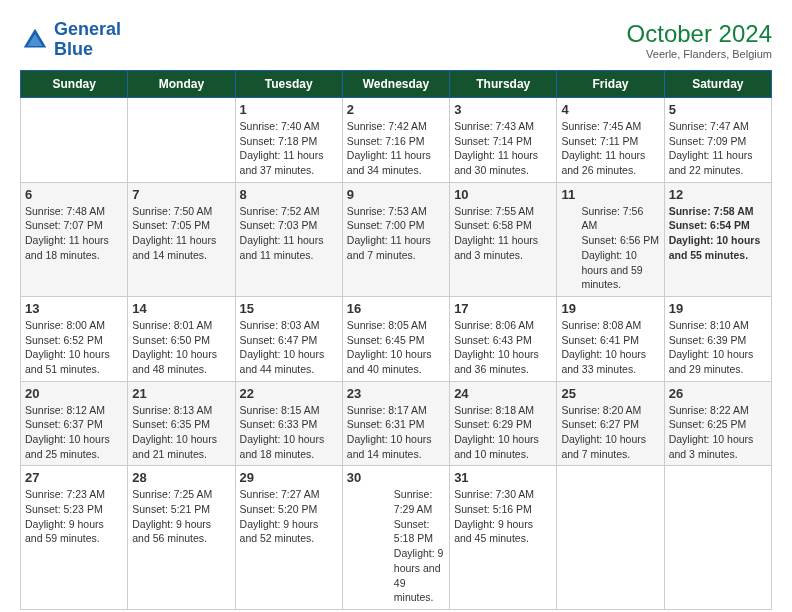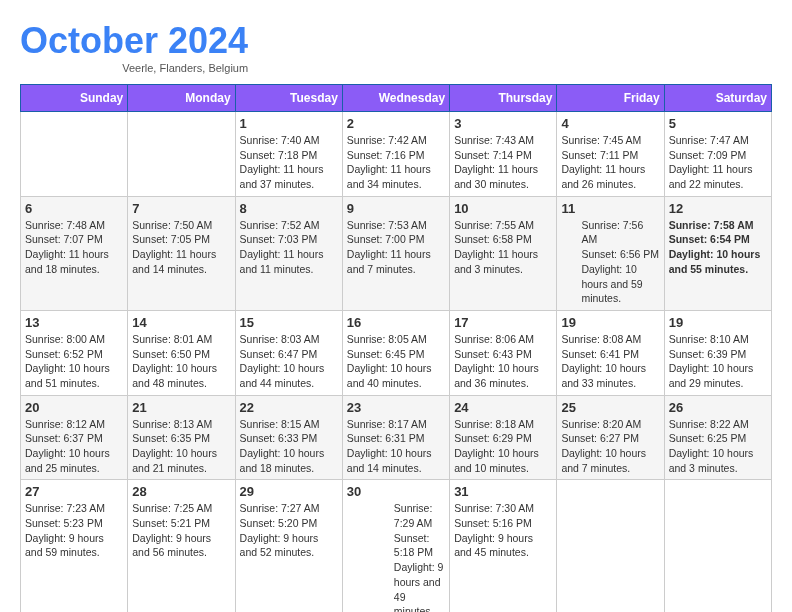--- a/index.html
+++ b/index.html
@@ -31,38 +31,38 @@
       color: #1a5fa8;
     }
     .logo-icon {
       width: 30px;
       height: 30px;
     }
     .title-block {
       text-align: right;
     }
     .month-title {
-      font-size: 36px;
-      font-weight: bold;
-      color: #3b82f6;
+      font-size: 24px;
+      font-weight: normal;
+      color: #15803d;
     }
     .subtitle {
       font-size: 11px;
       color: #555;
     }
     table {
       width: 100%;
       border-collapse: collapse;
       font-size: 11px;
     }
     thead tr th {
-      background-color: #8b5cf6;
+      background-color: #14532d;
       color: #fff;
       padding: 6px 4px;
-      text-align: right;
+      text-align: center;
       font-size: 12px;
       border: 1px solid #1a5fa8;
     }
     tbody tr td {
       border: 1px solid #ccc;
       vertical-align: top;
       padding: 4px;
       width: calc(100% / 7);
       min-height: 80px;
       height: 80px;
@@ -86,20 +86,30 @@
       line-height: 1.4;
     }
     .empty-cell {
       background-color: #fff;
     }
   </style>
 </head>
 <body>
 
 <div class="header">
+  <div class="logo">
+    <svg class="logo-icon" viewBox="0 0 40 40">
+      <polygon points="20,5 35,30 5,30" fill="#1a5fa8"></polygon>
+      <polygon points="20,12 30,28 10,28" fill="#4a90d9"></polygon>
+    </svg>
+    <div class="logo-text">
+      <div><span>General</span></div>
+      <div style="color:#1a5fa8;">Blue</div>
+    </div>
+  </div>
   <div class="title-block">
     <div class="month-title">October 2024</div>
     <div class="subtitle">Veerle, Flanders, Belgium</div>
   </div>
 </div>
 
 <table>
   <thead>
     <tr>
     <th>Sunday</th>

